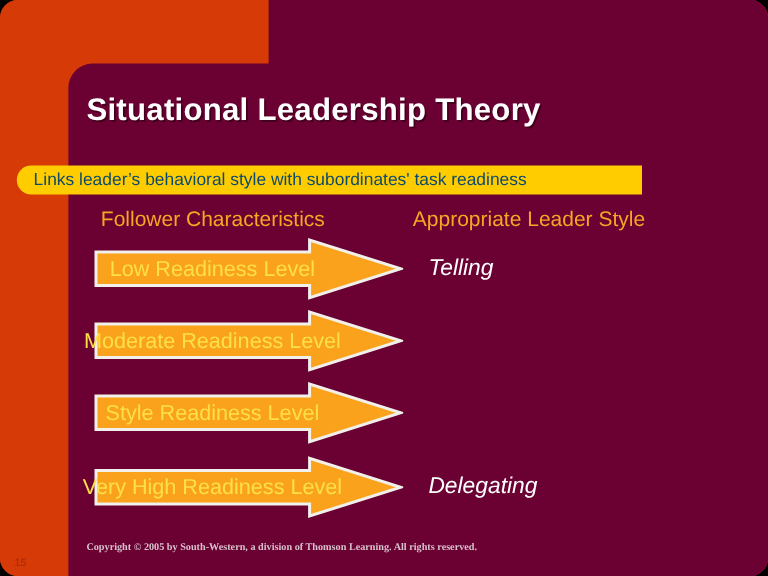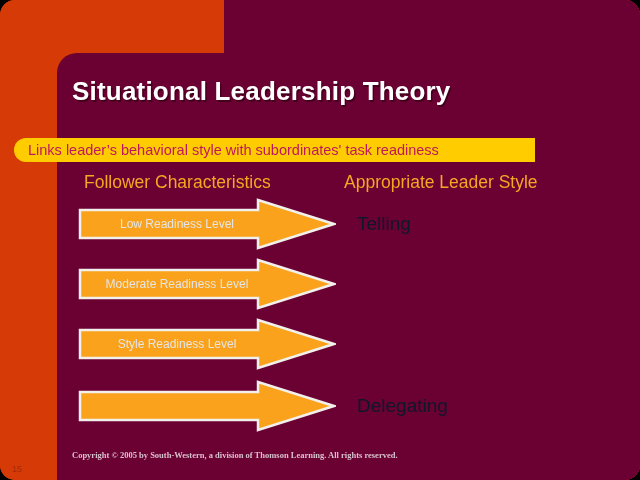--- a/index.html
+++ b/index.html
@@ -72,21 +72,21 @@
     height: 24px;
     background: #ffcc00;
     border-top-left-radius: 12px;
     border-bottom-left-radius: 12px;
     box-sizing: border-box;
     display: flex;
     align-items: center;
     padding-left: 14px;
   }
   .subtitle-text {
-    color: #be185d;
+    color: #0c4a6e;
     font-size: 14.5px;
     white-space: nowrap;
   }
 
   
   .col-headers {
     position: absolute;
     left: 0;
     top: 172px;
     width: 640px;
@@ -127,35 +127,36 @@
   }
   .arrow-label {
     position: absolute;
     left: 78px;
     top: 0;
     width: 198px;
     height: 52px;
     display: flex;
     align-items: center;
     justify-content: center;
-    color: #e5e5e5;
-    font-size: 12px;
+    color: #fde047;
+    font-size: 18px;
     white-space: nowrap;
     pointer-events: none;
   }
   .style-label {
     position: absolute;
     left: 357px;
     top: 0;
     height: 52px;
     display: flex;
     align-items: center;
-    color: #0f172a;
+    color: #ffffff;
     font-size: 19px;
     white-space: nowrap;
+    font-style: italic;
   }
 
   
   .copyright {
     position: absolute;
     left: 72px;
     top: 450px;
     color: #d8c2cd;
     font-family: "Liberation Serif", serif;
     font-size: 8.5px;
@@ -219,20 +220,21 @@
     </div>
     <div class="arrow-label">Style Readiness Level</div>
   </div>
 
   <div class="row row-4">
     <div class="arrow-wrap">
       <svg viewBox="0 0 258 52" xmlns="http://www.w3.org/2000/svg">
         <polygon points="2,12 180,12 180,2 256,26 180,50 180,40 2,40" fill="#faa21b" stroke="#f2f0ea" stroke-width="2.5"></polygon>
       </svg>
     </div>
+    <div class="arrow-label">Very High Readiness Level</div>
     <div class="style-label">Delegating</div>
   </div>
 
   <div class="copyright">Copyright © 2005 by South-Western, a division of Thomson Learning.  All  rights reserved.</div>
 
   <div class="page-number">15</div>
 
 </div>
 
 </body></html>

